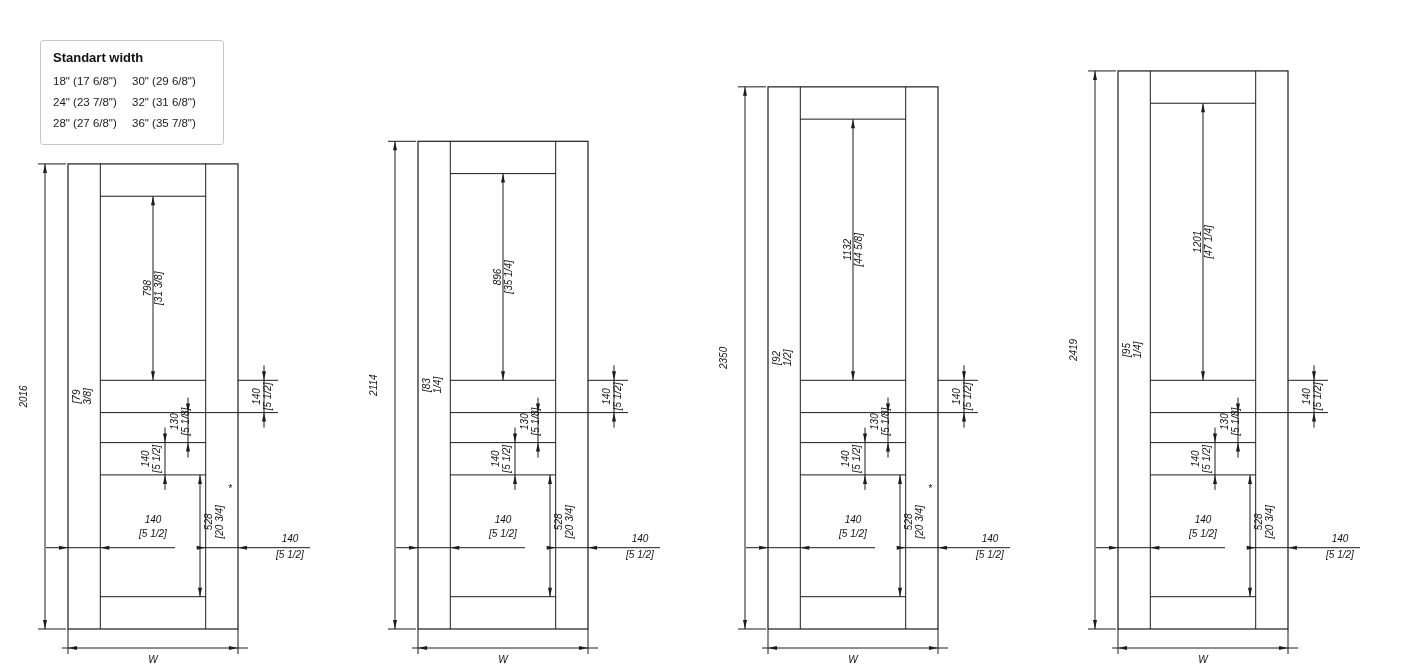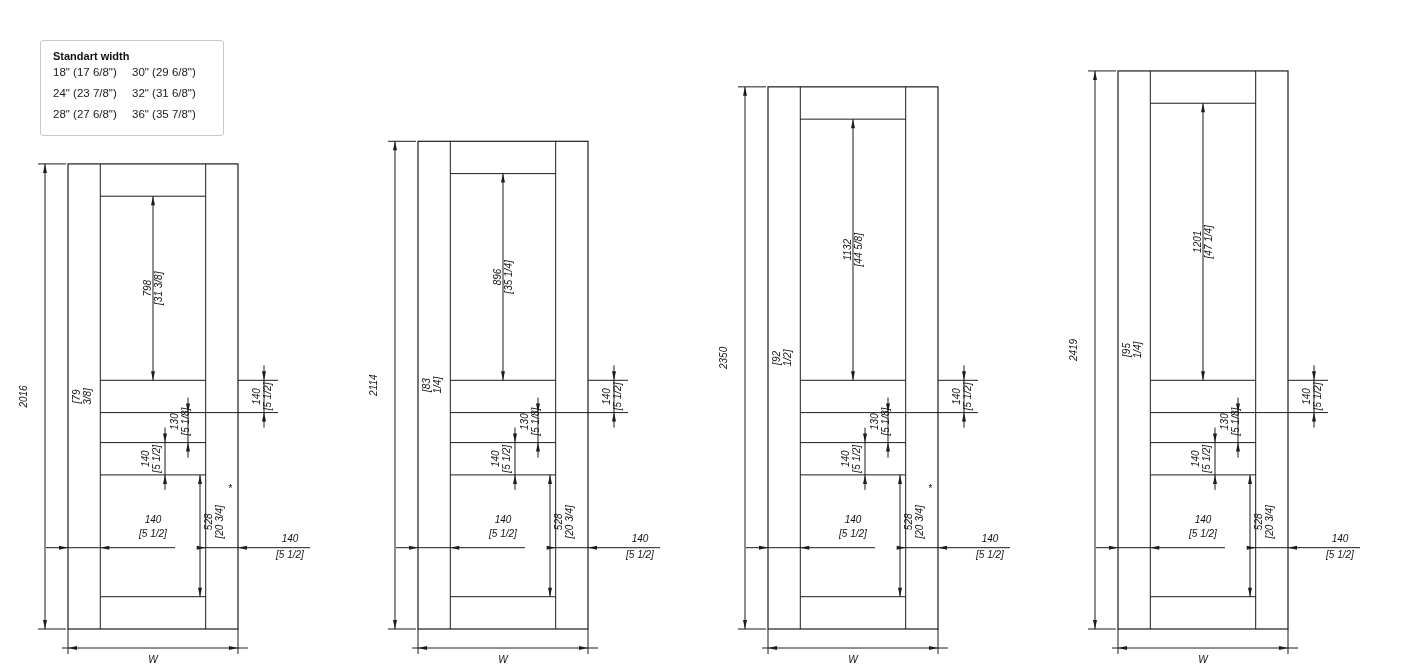--- a/index.html
+++ b/index.html
@@ -6,21 +6,21 @@
   html,body{width:1401px;height:670px;background:#ffffff;font-family:"Liberation Sans",sans-serif;}
   .canvas{position:relative;width:1401px;height:670px;background:#fff;overflow:hidden;}
   svg.drawing{position:absolute;left:0;top:0;}
   line{stroke:#1c1c1c;stroke-width:1;}
   .outline{fill:none;stroke:#1c1c1c;stroke-width:1.2;}
   .arr{fill:#1c1c1c;stroke:none;}
   text.dim{font-family:"Liberation Sans",sans-serif;font-style:italic;font-size:10px;fill:#111;
            text-anchor:middle;dominant-baseline:central;}
   .legend{position:absolute;left:40px;top:40px;width:184px;padding:9px 12px 10px 12px;
           border:1px solid #c9c9c9;border-radius:3px;background:#fff;z-index:2;}
-  .legend-title{font-size:11px;font-weight:700;color:#111;margin-bottom:0;}
+  .legend-title{font-size:13px;font-weight:700;color:#111;margin-bottom:6px;}
   .legend-row{display:flex;font-size:11.5px;color:#1a1a1a;line-height:21px;}
   .legend-cell{width:50%;white-space:nowrap;}
 </style>
 </head>
 <body>
 
 <div class="canvas">
 
   <div class="legend">
     <div class="legend-title">Standart width</div>

